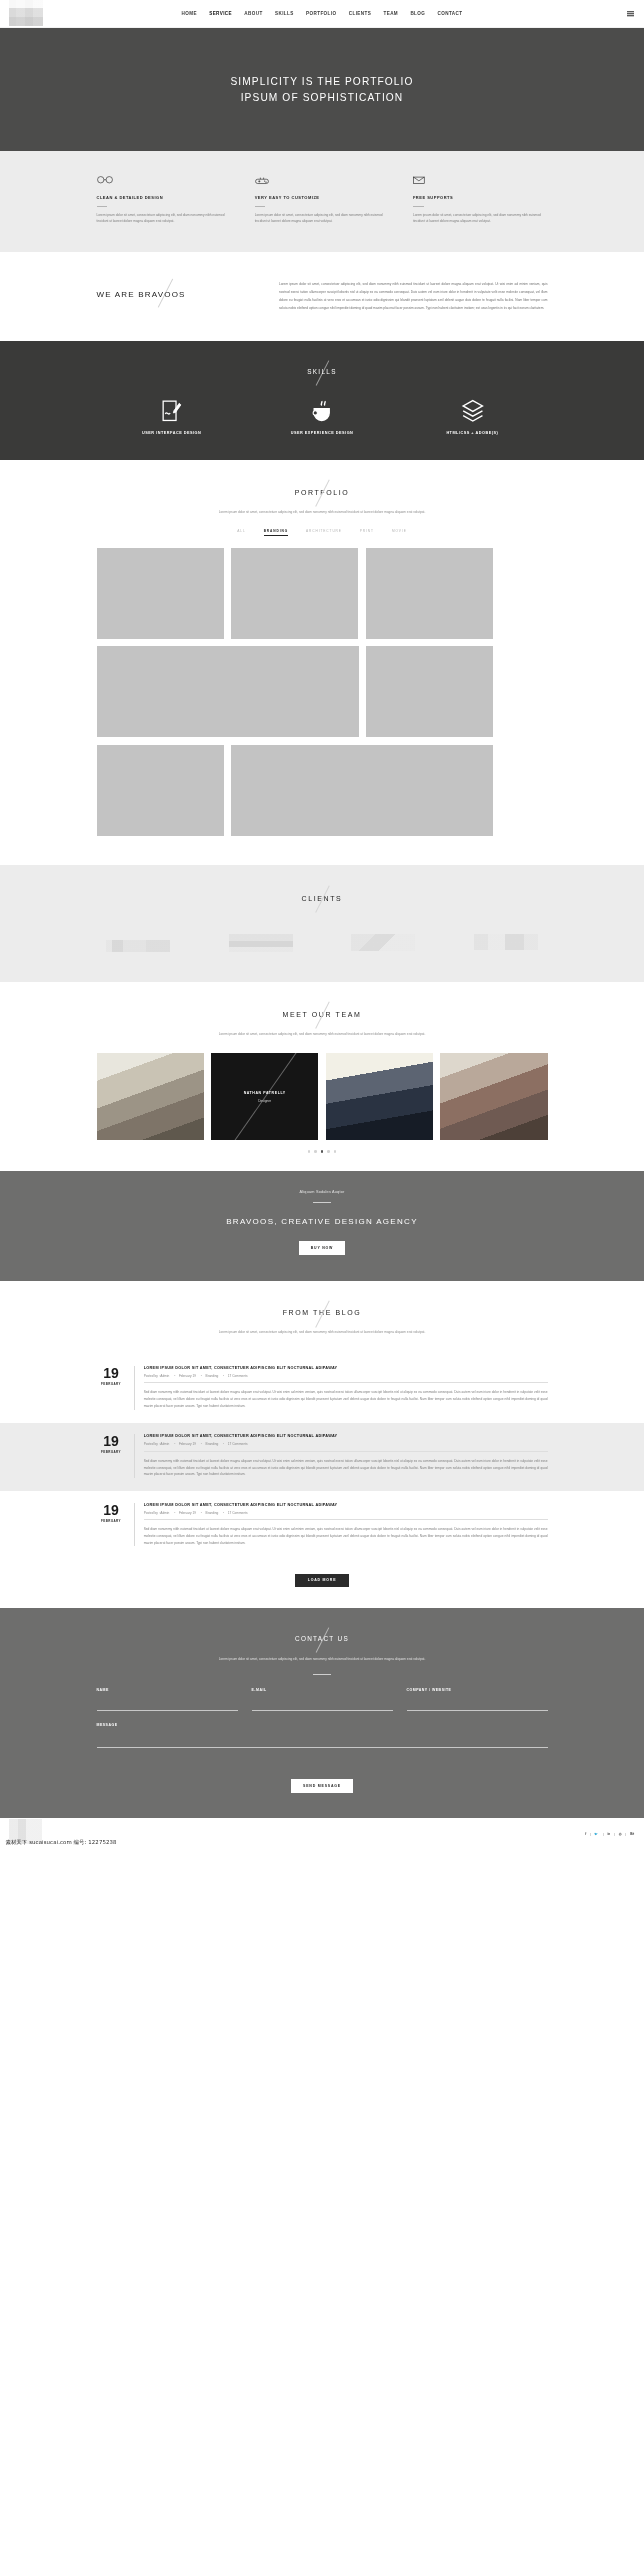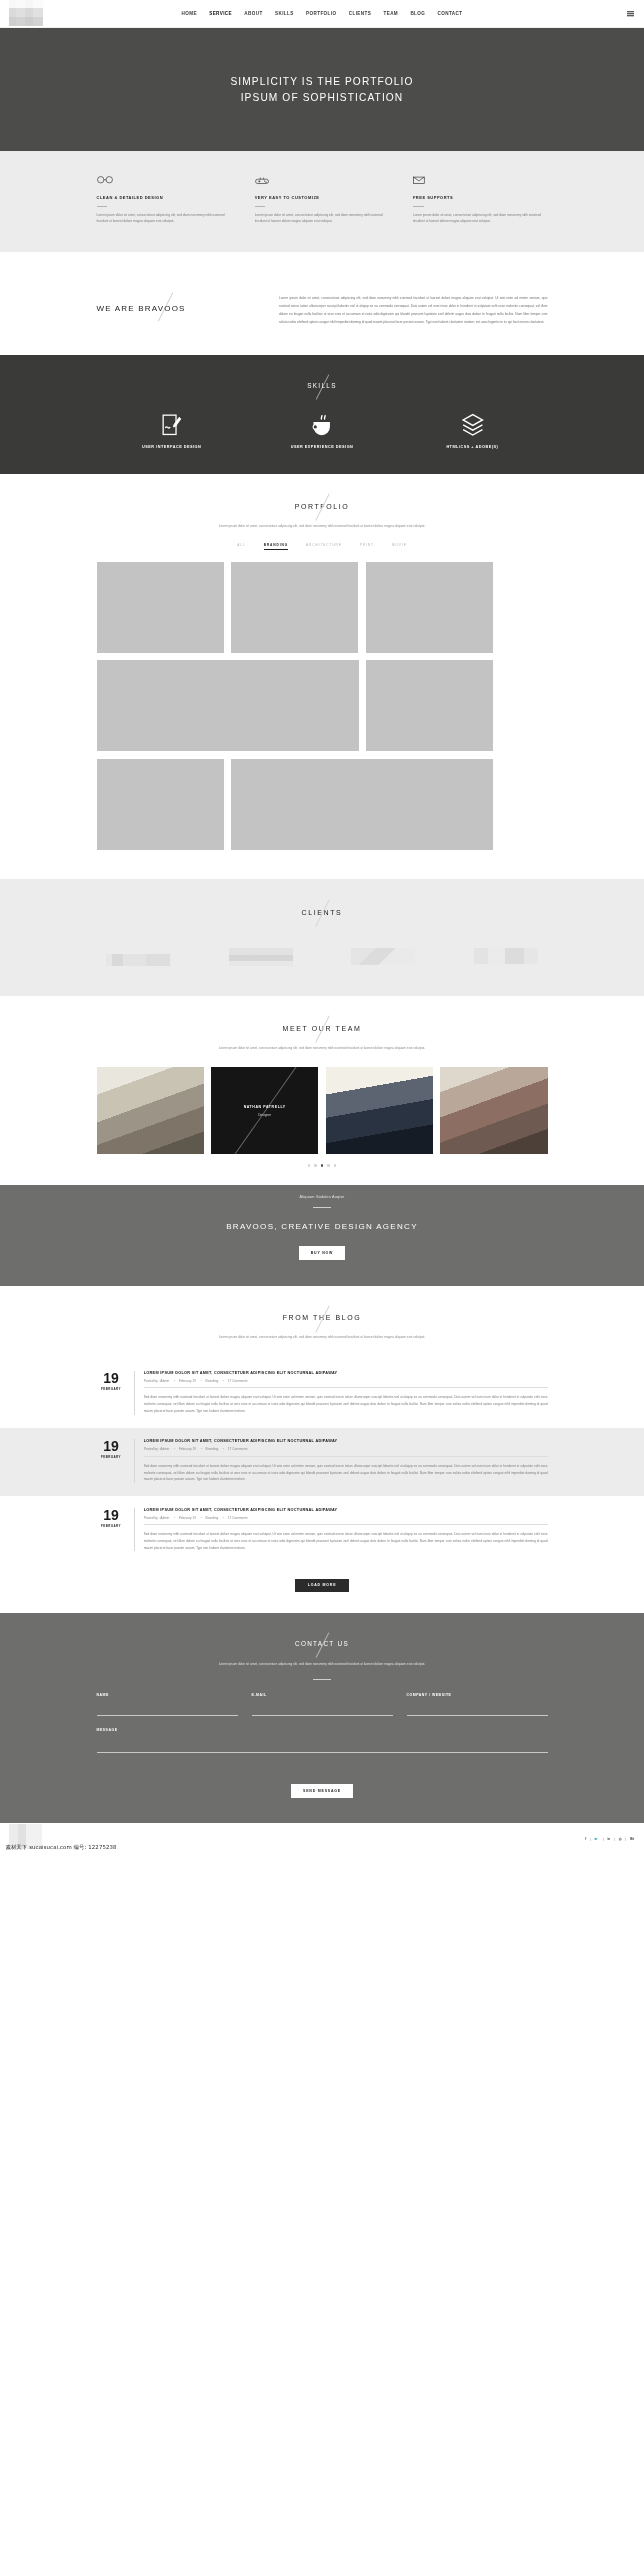--- a/index.html
+++ b/index.html
@@ -76,21 +76,21 @@
   .svc-ico { height: 11.8px; margin-bottom: 7px; color: #2b2b2b; }
   .svc-ico svg { display: block; }
   .svc h3 {
     font-size: 4px; font-weight: 700; letter-spacing: 0.5px; color: #1f1f1f;
     margin-bottom: 5.9px;
   }
   .svc .rule { width: 10.7px; height: 0.5px; background: #b4b4b4; margin-bottom: 6.4px; }
   .svc p { font-size: 3.2px; line-height: 1.85; color: #7d7d7d; }
 
   
-  .about { background:#fff; padding: 42px 0 29px; }
+  .about { background:#fff; padding: 28px 0 29px; }
   .about-grid { display:flex; align-items: flex-start; gap: 21.5px; }
   .about-left { width: 161px; position: relative; padding-top: 9.7px; }
   .about-left h2 {
     font-size: 8px; font-weight: 400; letter-spacing: 1.2px; color: #1b1b1b;
     position: relative; z-index: 2; white-space: nowrap;
   }
   .slash {
     position:absolute; width: 0.5px; height: 32px; background: #cfcfcf;
     transform: rotate(27deg); left: 68px; top: -3.2px; z-index: 1;
   }
@@ -163,21 +163,21 @@
     position:absolute; width:0.5px; height:123px; background:rgba(255,255,255,.35);
     transform:rotate(35deg); left:50%; top:-18px;
   }
   .member .mname { font-size:3.5px; font-weight:700; letter-spacing:0.6px; color:#fff; }
   .member .mrole { font-size:3.2px; color:#d8d8d8; }
   .dots { display:flex; justify-content:center; gap:3.8px; margin-top:9.7px; }
   .dots i { width:2.7px; height:2.7px; border-radius:50%; background:#d3d3d3; display:block; }
   .dots i.on { background:#555; }
 
   
-  .cta { background:#6e6e6d; padding:10px 0 26px; text-align:center; }
+  .cta { background:#6e6e6d; padding:19px 0 26px; text-align:center; }
   .cta .kicker { font-size:3.8px; color:#e2e2e2; letter-spacing:0.2px; }
   .cta .rule { width:18px; height:0.5px; background:#cfcfcf; margin:8.6px auto 14px; }
   .cta h2 { font-size:8px; font-weight:400; letter-spacing:1.3px; color:#fff; }
   .btn-light {
     display:inline-block; margin-top:15px; background:#fff; color:#1d1d1d;
     font-size:3.5px; font-weight:700; letter-spacing:0.8px;
     padding:4.8px 11.8px; text-decoration:none;
   }
 
   

